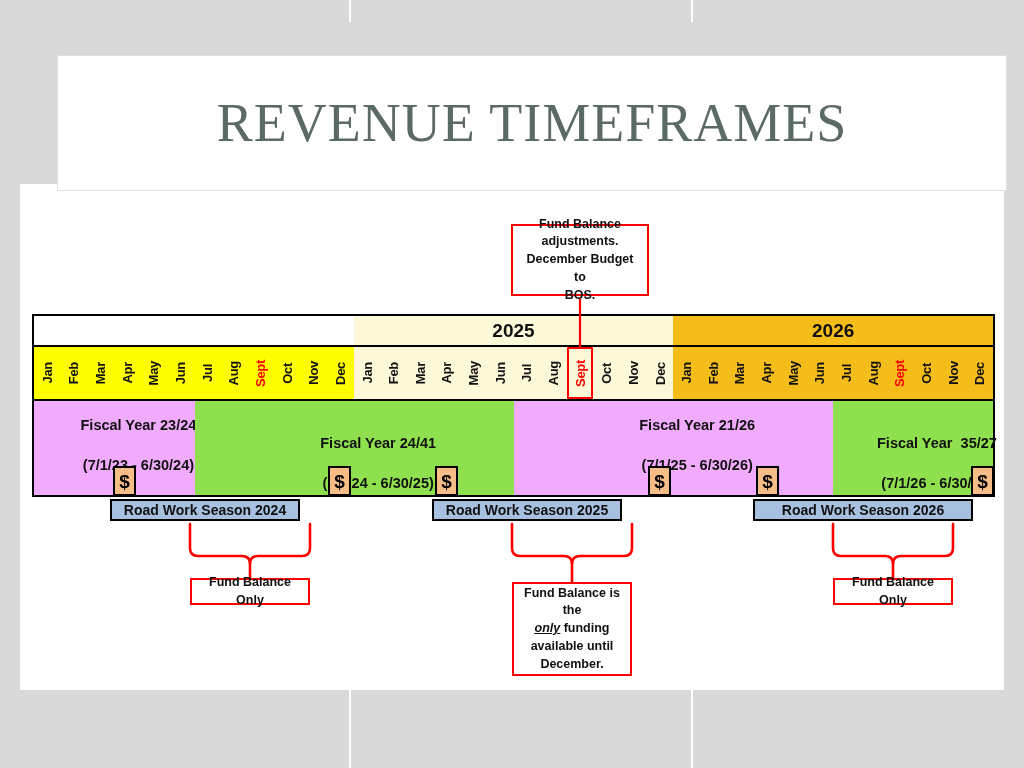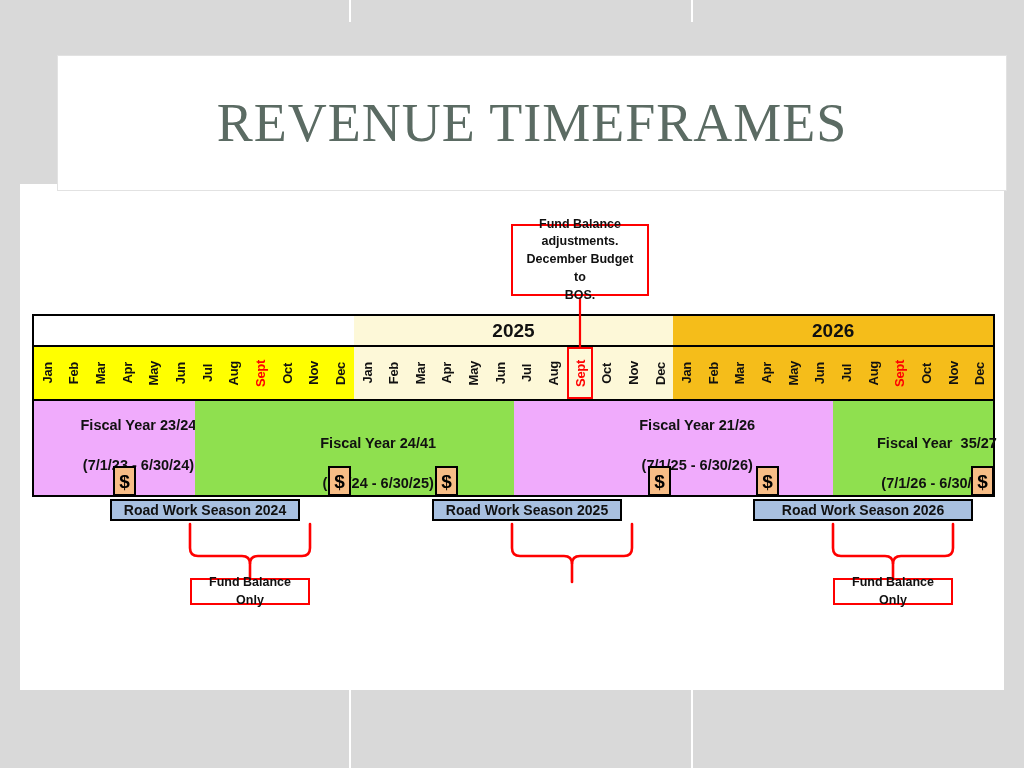--- a/index.html
+++ b/index.html
@@ -343,19 +343,25 @@
       <span>Fund Balance</span>
       <span>adjustments.</span>
       <span>December Budget to</span>
       <span>BOS.</span>
     </div>
 
     <div class="callout" style="left:170px;top:382px;width:120px;height:27px;">
       <span>Fund Balance Only</span>
     </div>
 
+    <div class="callout" style="left:492px;top:386px;width:120px;height:94px;">
+      <span>Fund Balance is the</span>
+      <span><u><i>only</i></u><span> funding</span></span>
+      <span>available until</span>
+      <span>December.</span>
+    </div>
 
     <div class="callout" style="left:813px;top:382px;width:120px;height:27px;">
       <span>Fund Balance Only</span>
     </div>
 
   </div>
 </div>
 
 </body></html>

